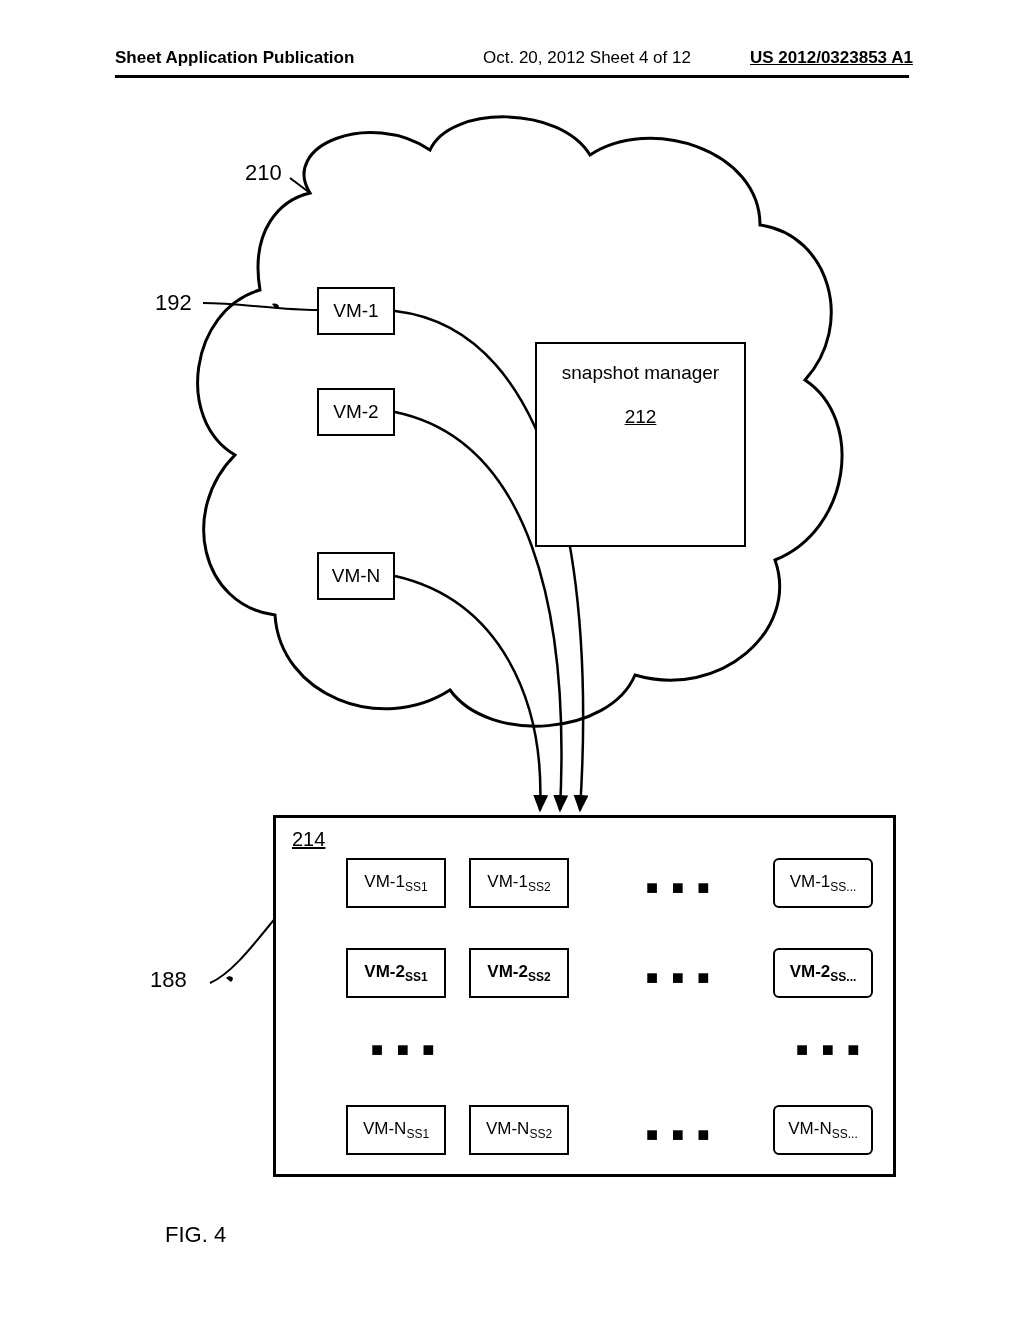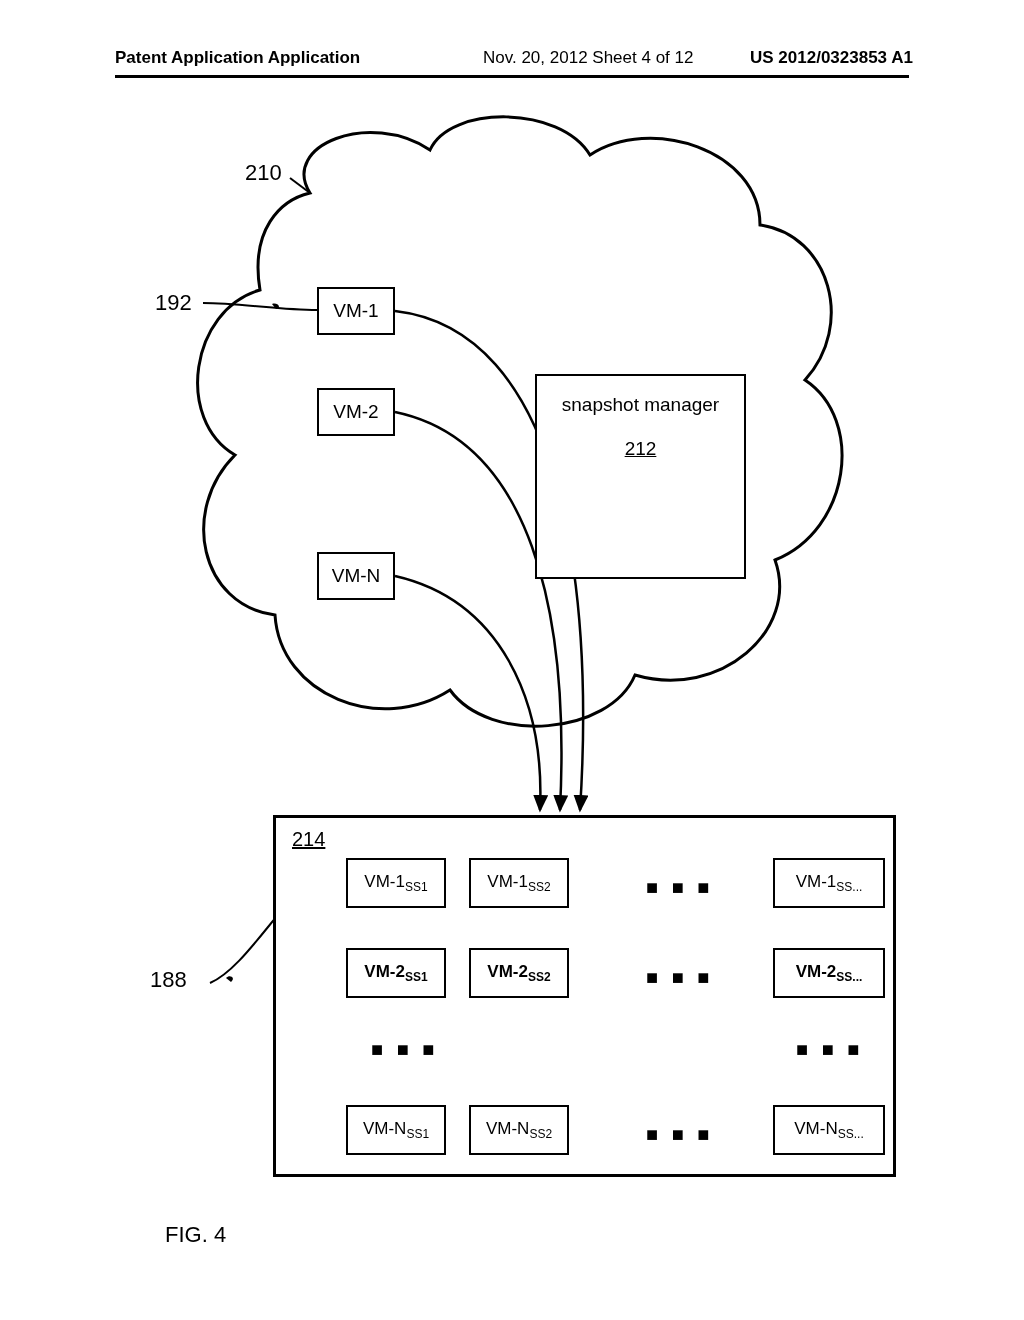--- a/index.html
+++ b/index.html
@@ -26,20 +26,21 @@
   .header-center {
     position: absolute;
     left: 483px;
     font-size: 17px;
   }
   .header-right {
     position: absolute;
     left: 750px;
     font-weight: bold;
     font-size: 17px;
+    text-decoration: underline;
   }
   .header-line {
     position: absolute;
     top: 75px;
     left: 115px;
     width: 794px;
     height: 3px;
     background: #000;
   }
   .label-210 {
@@ -77,21 +78,20 @@
     position: absolute;
     top: 342px;
     left: 535px;
     width: 211px;
     height: 205px;
     border: 2.5px solid #000;
     background: #fff;
     text-align: center;
     padding-top: 18px;
     font-size: 19px;
-    margin-top: 32px;
   }
   .snapshot-mgr .num {
     display: block;
     margin-top: 22px;
     text-decoration: underline;
   }
   .storage-box {
     position: absolute;
     top: 815px;
     left: 230px;
@@ -117,21 +117,21 @@
     align-items: center;
     justify-content: center;
     padding: 0 4px;
     white-space: nowrap;
   }
   .ss-row1 { top: 40px; }
   .ss-row2 { top: 130px; font-weight: bold; }
   .ss-row3 { top: 287px; }
   .ss-col1 { left: 70px; width: 100px; height: 50px; }
   .ss-col2 { left: 193px; width: 100px; height: 50px; }
-  .ss-col3 { left: 497px; width: 112px; height: 50px; }
+  .ss-col3 { left: 497px; width: 100px; height: 50px; border-radius: 6px; }
   .ellipsis {
     position: absolute;
     font-size: 20px;
     font-weight: bold;
     letter-spacing: 4px;
   }
   .sub { font-size: 12px; vertical-align: sub; }
   .fig-caption {
     position: absolute;
     top: 1222px;
@@ -179,22 +179,22 @@
   <path d="M 395 412 C 530 440, 570 610, 560 810" stroke="#000" stroke-width="2.5" fill="none" marker-end="url(#arrowhead)"></path>
 
   <path d="M 395 576 C 500 600, 545 700, 540 810" stroke="#000" stroke-width="2.5" fill="none" marker-end="url(#arrowhead)"></path>
 
   <path d="M 210 983 C 240 970, 270 920, 300 890" stroke="#000" stroke-width="2" fill="none"></path>
   <path d="M 292 898 L 304 884 L 306 900 Z" fill="#000"></path>
   <path d="M 226 978 C 230 974, 236 978, 231 982 Z" fill="#000"></path>
 </svg>
 
 <div class="header">
-  <span class="header-left">Patent Application Application</span>
-  <span class="header-center">Nov. 20, 2012   Sheet 4 of 12</span>
+  <span class="header-left">Sheet Application Publication</span>
+  <span class="header-center">Oct. 20, 2012   Sheet 4 of 12</span>
   <span class="header-right">US 2012/0323853 A1</span>
 </div>
 <div class="header-line"></div>
 
 <div class="label-210">210</div>
 <div class="label-114">192</div>
 <div class="label-188">188</div>
 
 <div class="vm-box vm1-box">
     <span>VM-1</span>

